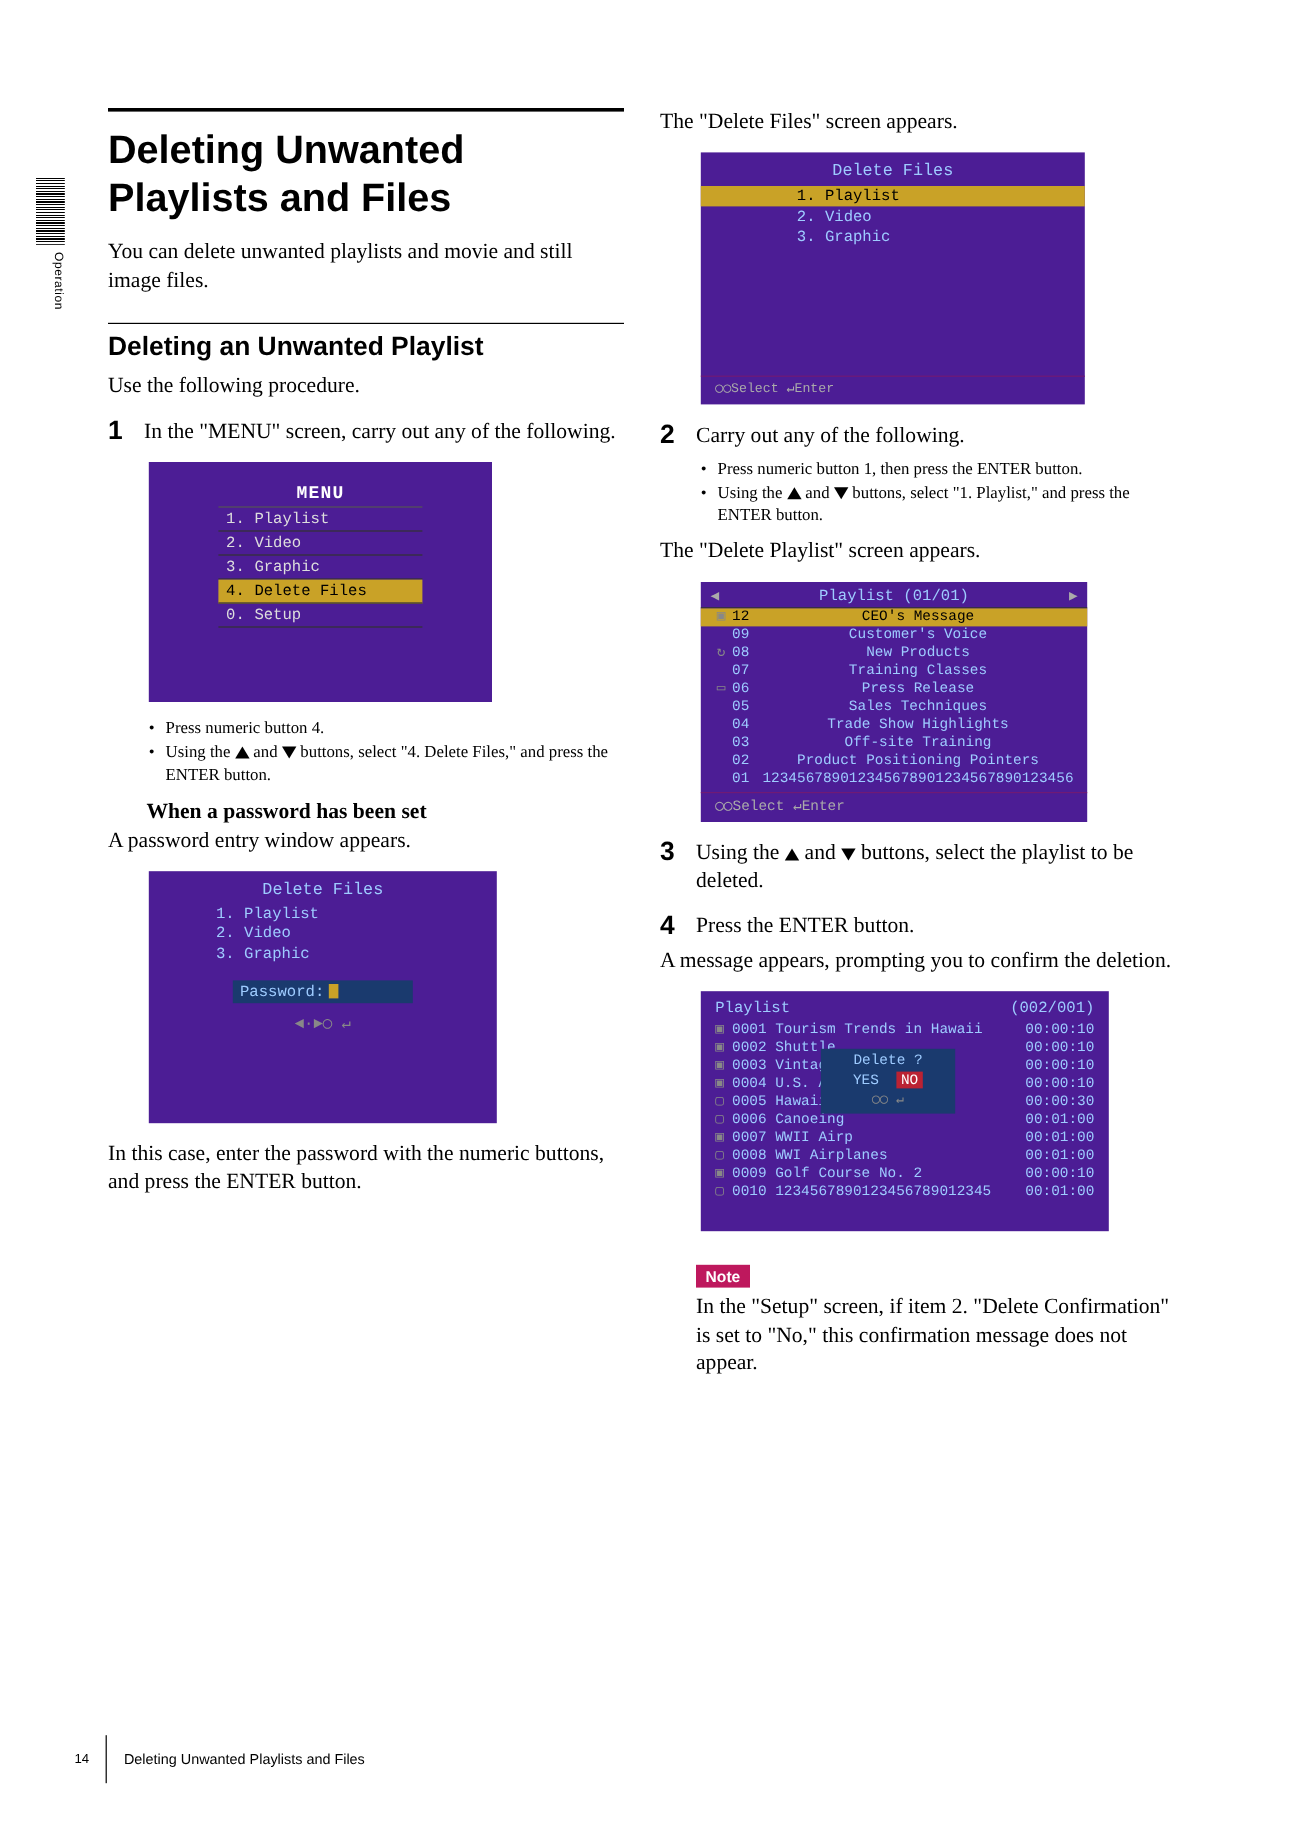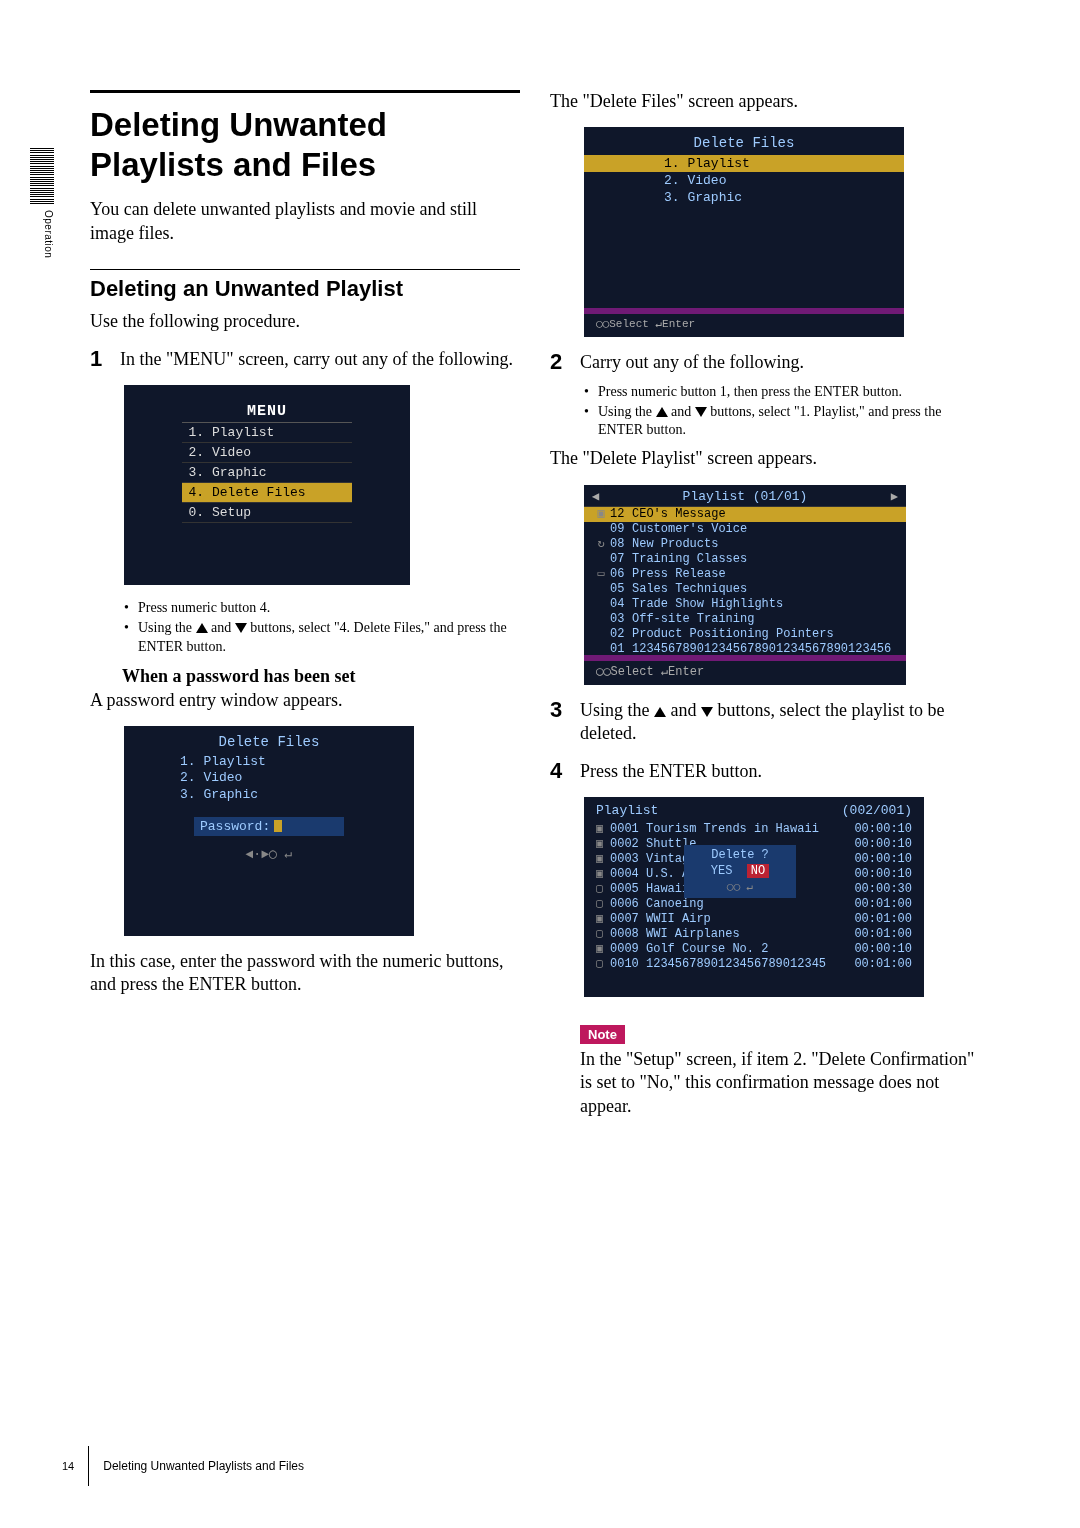--- a/index.html
+++ b/index.html
@@ -129,21 +129,21 @@
     margin: 14px 0 4px 30px;
   }
   .note-text {
     font-size: 18px;
     line-height: 1.3;
     margin: 0 0 0 30px;
   }
 
   
   .osd {
-    background: #0f172a;
+    background: #4c1d95;
     font-family: "Courier New", monospace;
     font-size: 14px;
     margin: 14px 0 14px 34px;
     position: relative;
   }
 
   
   .osd-menu {
     width: 286px;
     height: 200px;
@@ -224,21 +224,21 @@
   .osd-delsel-row {
     color: #9ecbff;
     font-size: 13px;
     padding: 1px 0 1px 80px;
   }
   .osd-delsel-row.sel { background: #c9a227; color: #000; }
   .osd-footer {
     position: absolute;
     bottom: 6px;
     left: 0; right: 0;
-    border-top: 6px solid #701a75;
+    border-top: 1px solid #701a75;
     padding: 3px 12px 0;
     color: #aaa;
     font-size: 12px;
   }
   .osd-footer .circ { font-size: 11px; }
 
   
   .osd-dplist {
     width: 322px;
     height: 200px;
@@ -257,21 +257,21 @@
   .osd-dplist-row {
     display: flex;
     color: #9ecbff;
     font-size: 12px;
     padding: 0 8px 0 8px;
     line-height: 1.25;
   }
   .osd-dplist-row.sel { background: #c9a227; color: #000; }
   .osd-dplist-row .ico { width: 18px; text-align: center; color: #888; }
   .osd-dplist-row .idx { width: 22px; }
-  .osd-dplist-row .name { flex: 1; white-space: nowrap; overflow: hidden; }
+  .osd-dplist-row .name { flex: 1; white-space: nowrap; overflow: hidden; text-align: center; }
 
   
   .osd-plitems {
     width: 340px;
     height: 200px;
     padding: 6px 0 0 0;
   }
   .osd-plitems-head {
     display: flex;
     justify-content: space-between;
@@ -490,20 +490,21 @@
 
     <div class="step">
       <div class="step-num">3</div>
       <div class="step-text">Using the <span class="tri-up"></span> and <span class="tri-down"></span> buttons, select the playlist to be deleted.</div>
     </div>
 
     <div class="step">
       <div class="step-num">4</div>
       <div class="step-text">Press the ENTER button.</div>
     </div>
+    <p class="body indent">A message appears, prompting you to confirm the deletion.</p>
 
     
     <div class="osd osd-plitems">
       <div class="osd-plitems-head">
         <span>Playlist</span>
         <span>(002/001)</span>
       </div>
       <div class="osd-plitems-row">
           <span class="box">▣</span>
           <span class="idx">0001</span>

